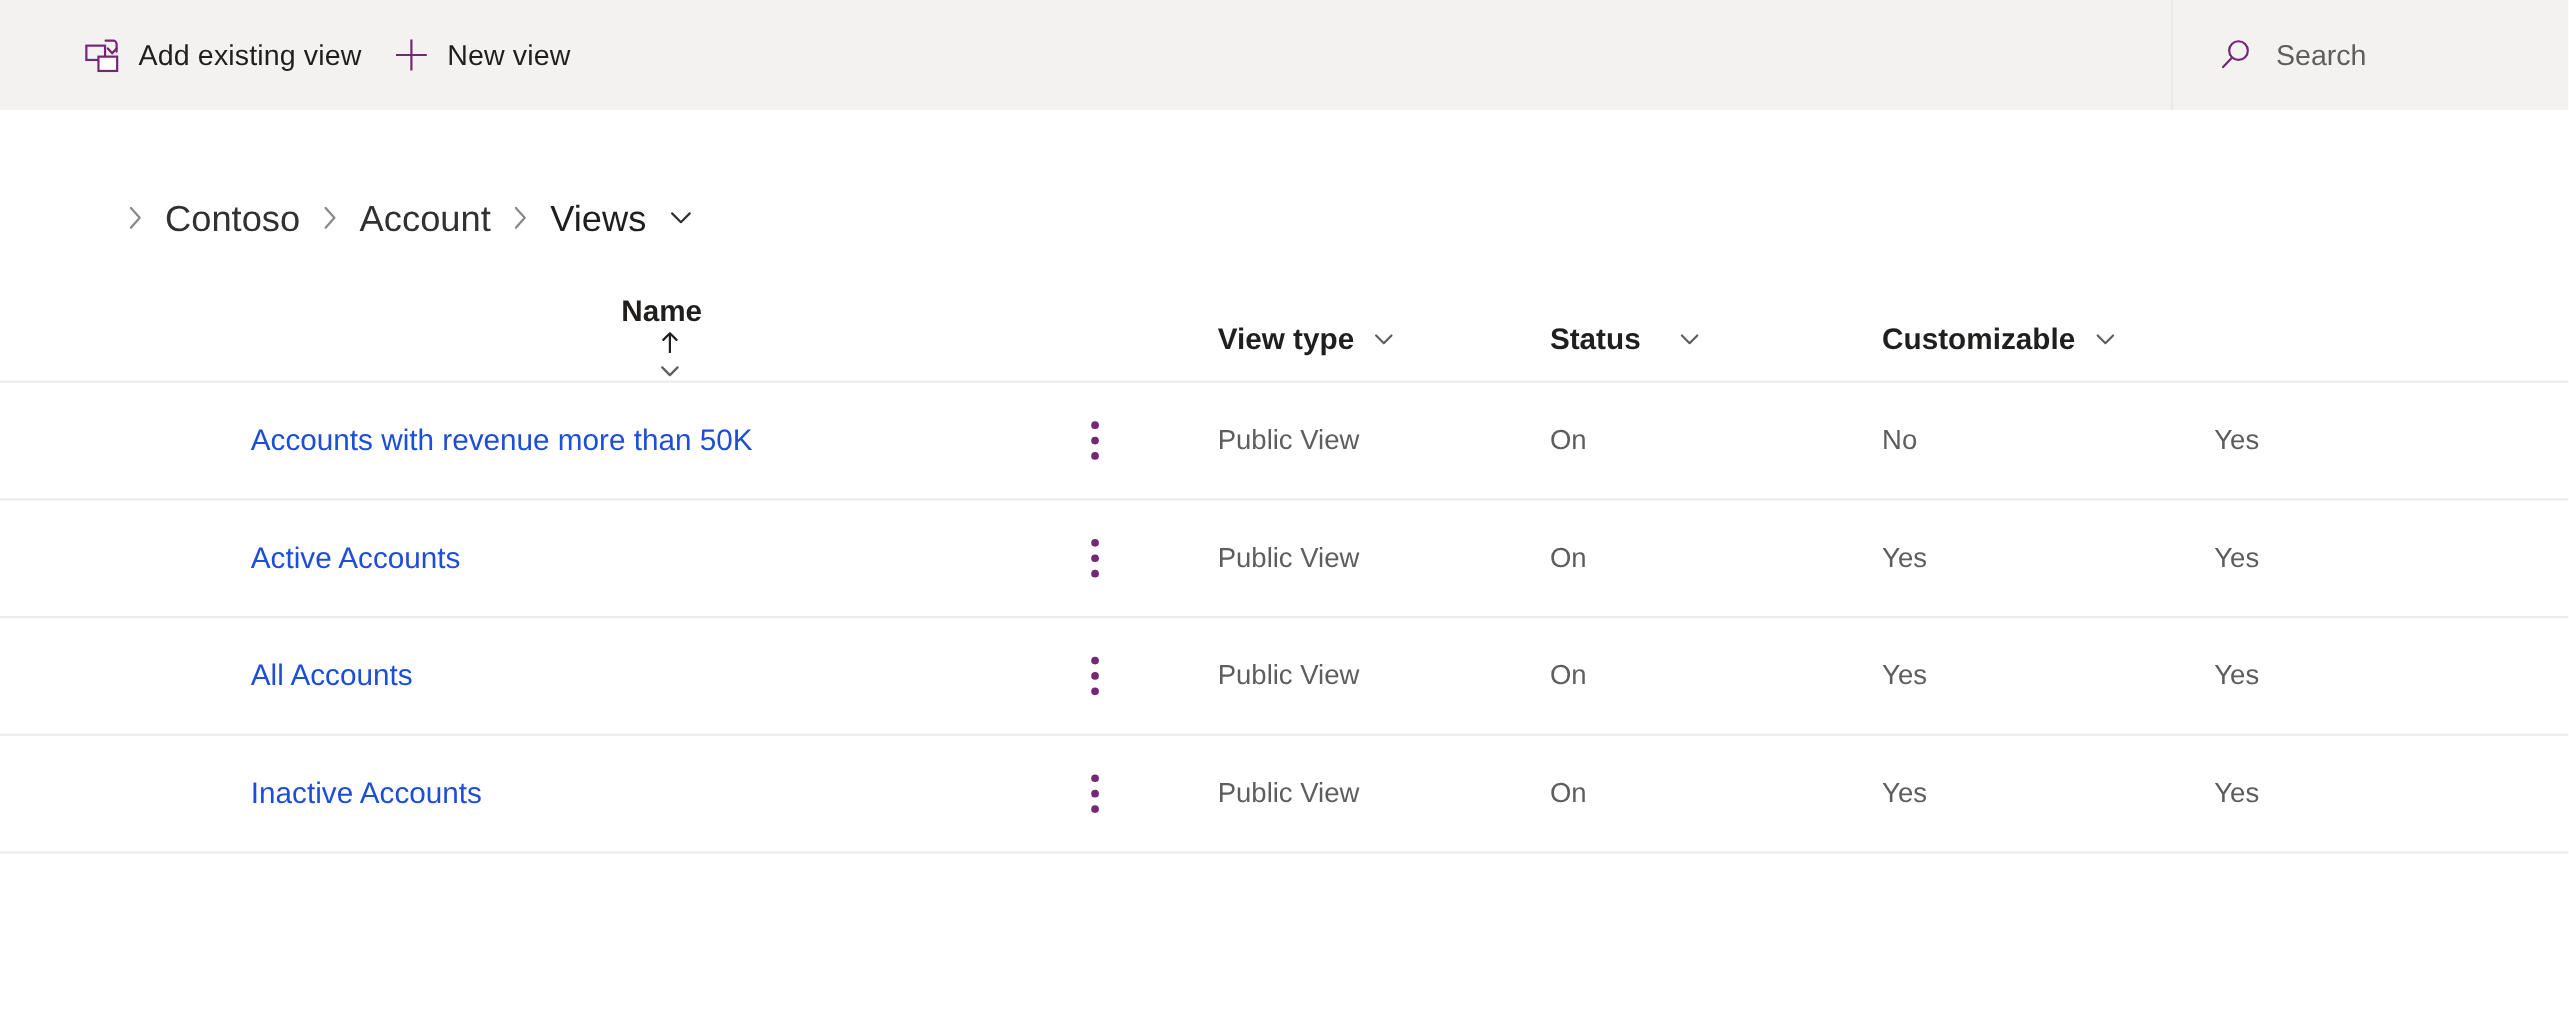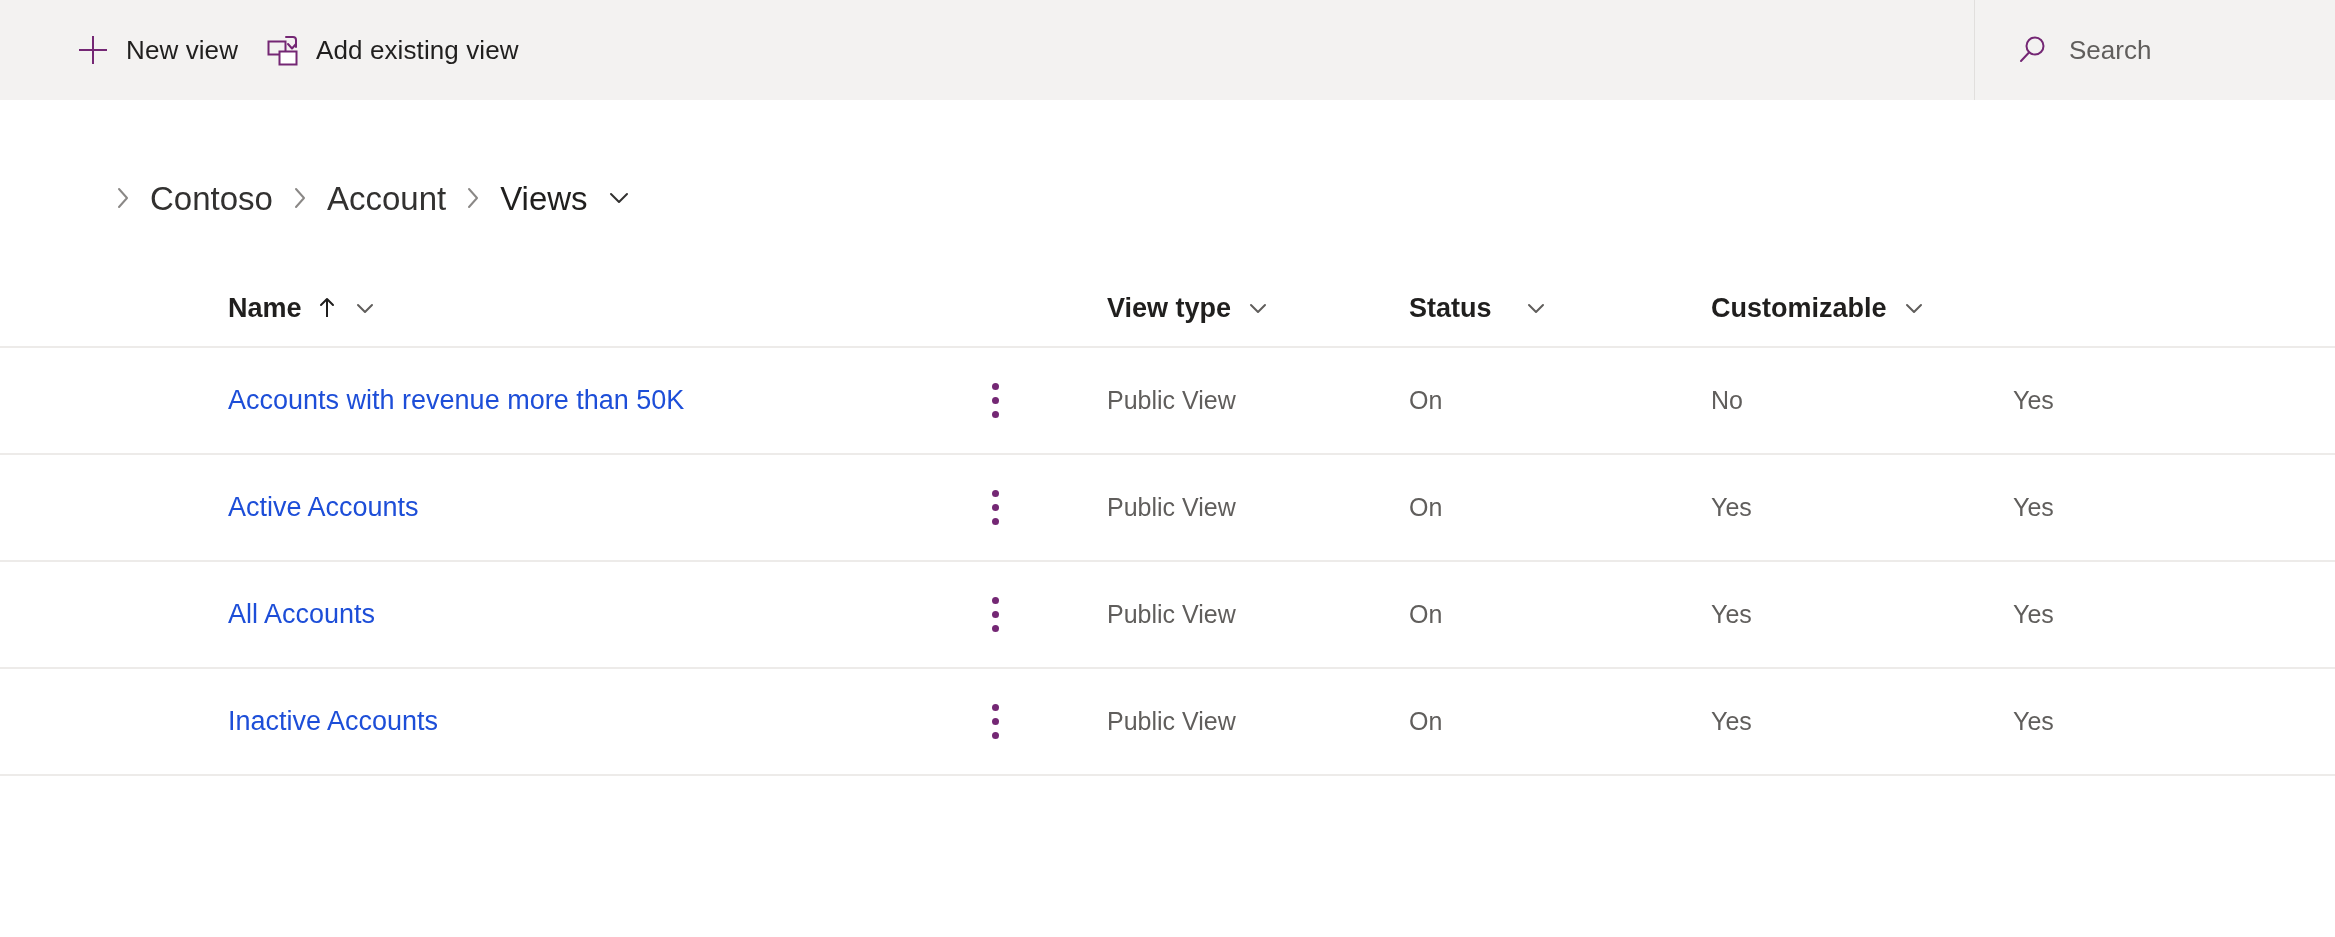--- a/index.html
+++ b/index.html
@@ -171,21 +171,21 @@
     overflow: hidden;
   }
   .col-spacer { width: 75px; flex: 0 0 auto; }
   .col-name   { width: 900px; padding-left: 153px; }
   .col-menu   { width: 132px; justify-content: flex-start; }
   .col-type   { width: 302px; }
   .col-status { width: 302px; gap: 17px; }
   .col-managed{ width: 302px; }
   .col-custom { width: 322px; }
 
-  .grid-head .col-name { padding-left: 153px; }
+  .grid-head .col-name { padding-left: 153px; flex-direction: column; }
 
   .cell-value { color: #605e5c; font-size: 25px; }
   .cell-name  { color: #1d4ed8; font-size: 27px; }
 
   .head-chevron {
     display: inline-flex;
     align-items: center;
     justify-content: center;
     margin-left: 15px;
     cursor: pointer;
@@ -215,41 +215,41 @@
     border-radius: 50%;
     background: #742774;
   }
 </style>
 </head>
 <body>
 
 <div class="command-bar">
 
   <div class="cmd-left">
-
-    <div class="cmd-btn">
-      <span class="cmd-ico">
-        <svg width="34" height="34" viewBox="0 0 34 34">
-          <line x1="17" y1="3" x2="17" y2="31" stroke="#742774" stroke-width="2"></line>
-          <line x1="3" y1="17" x2="31" y2="17" stroke="#742774" stroke-width="2"></line>
-        </svg>
-      </span>
-      <span class="cmd-label">New view</span>
-    </div>
 
     <div class="cmd-btn">
       <span class="cmd-ico">
         <svg width="34" height="34" viewBox="0 0 34 34">
           <rect x="2.5" y="8.5" width="17" height="13" fill="none" stroke="#742774" stroke-width="2"></rect>
           <rect x="13.5" y="18.5" width="17" height="13" fill="#ffffff" stroke="#742774" stroke-width="2"></rect>
           <path d="M20 4 L27 4 A3 3 0 0 1 30 7 L30 14" fill="none" stroke="#742774" stroke-width="2" stroke-linecap="round"></path>
           <path d="M26 11 L30 15.5 L34 11" fill="none" stroke="#742774" stroke-width="2" stroke-linecap="round" stroke-linejoin="round" transform="translate(-4,0)"></path>
         </svg>
       </span>
       <span class="cmd-label">Add existing view</span>
+    </div>
+
+    <div class="cmd-btn">
+      <span class="cmd-ico">
+        <svg width="34" height="34" viewBox="0 0 34 34">
+          <line x1="17" y1="3" x2="17" y2="31" stroke="#742774" stroke-width="2"></line>
+          <line x1="3" y1="17" x2="31" y2="17" stroke="#742774" stroke-width="2"></line>
+        </svg>
+      </span>
+      <span class="cmd-label">New view</span>
     </div>
 
   </div>
 
   <div class="cmd-divider"></div>
 
   <div class="cmd-right">
     <div class="search-box">
       <span class="search-ico">
         <svg width="32" height="32" viewBox="0 0 32 32">

